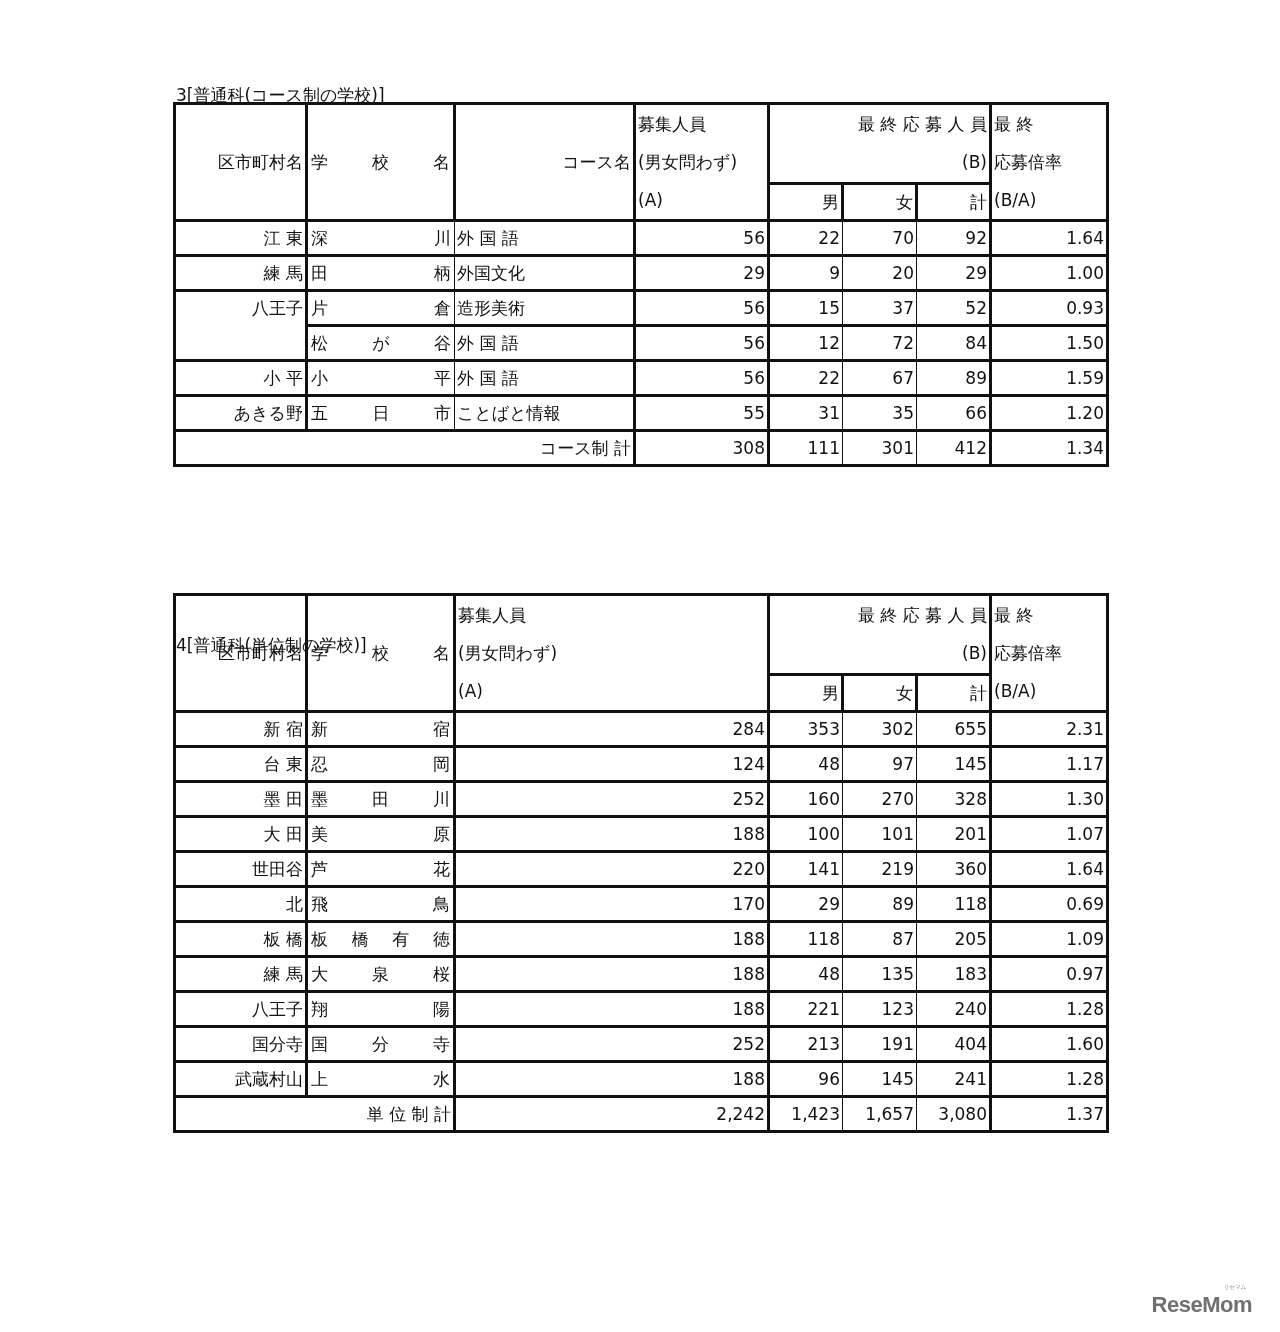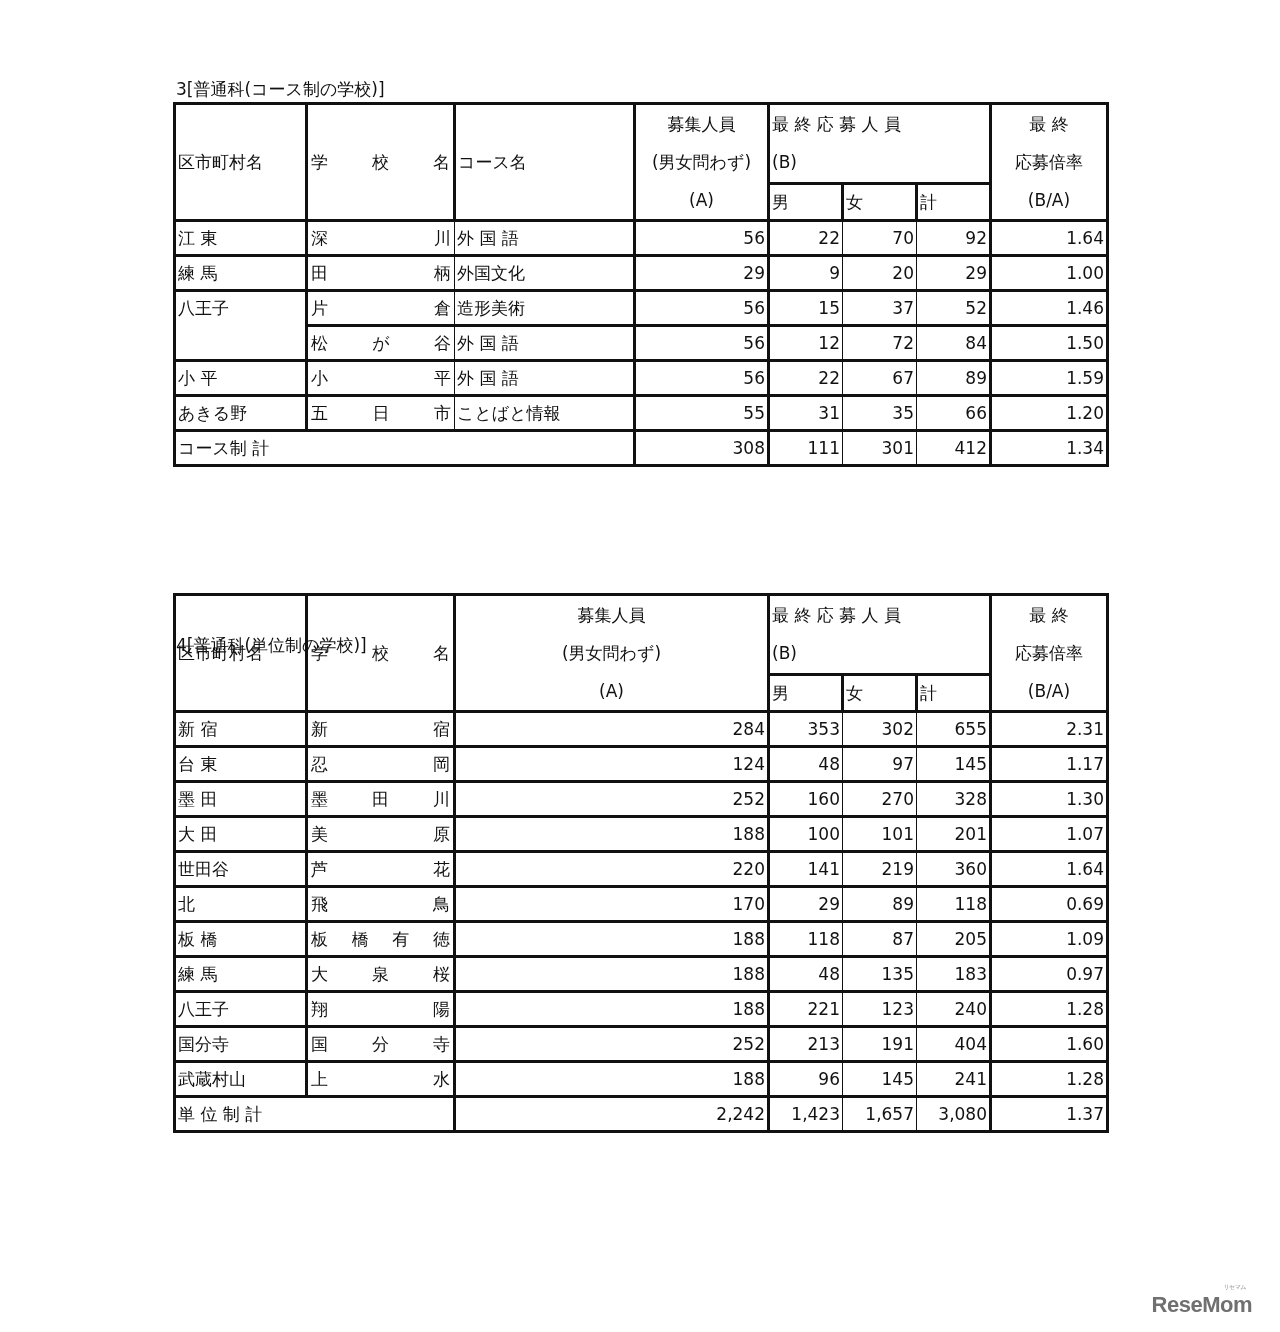--- a/index.html
+++ b/index.html
@@ -16,39 +16,39 @@
     position: absolute; left: 173px;
     border-collapse: collapse; table-layout: fixed;
     border: 3px solid #111;
   }
   table.grid td {
     border: 3px solid #111; padding: 0 2px; font-size: 17px;
     height: 32px; line-height: 32px; overflow: hidden; white-space: nowrap;
   }
   table.grid td.thin-l { border-left-width: 1px; }
   table.grid td.thin-r { border-right-width: 1px; }
-  .c { text-align: left; }
+  .c { text-align: right; }
   .r { text-align: right; }
   .l { text-align: left; }
-  .hdr-stack div { height: 38px; line-height: 38px; text-align: center; }
+  .hdr-stack div { height: 38px; line-height: 38px; text-align: left; }
   .spread { display: flex; justify-content: space-between; padding: 0 1px; }
   .spread span { display: inline-block; }
   .logo {
     position: absolute; right: 28px; bottom: 14px;
     font-family: Liberation Sans, sans-serif; font-weight: bold;
     font-size: 22px; color: #707070; letter-spacing: -0.5px;
   }
   .logo small {
     position: absolute; top: -9px; right: 6px; font-size: 6px; font-weight: normal; color: #888;
   }
 </style>
 </head>
 <body>
 
-<div class="section-title" style="top:78px;text-align:right;">3[普通科(コース制の学校)]</div>
+<div class="section-title" style="top:84px;text-align:right;">3[普通科(コース制の学校)]</div>
 
 <table class="grid" id="t1" style="top:102px; width:933px;">
   <colgroup>
     <col style="width:132px">
       <col style="width:148px">
       <col style="width:180px">
       <col style="width:134px">
     <col style="width:74px">
       <col style="width:74px">
       <col style="width:74px">
@@ -123,21 +123,21 @@
           <div class="spread">
             <span>片</span>
             <span>倉</span>
           </div>
         </td>
         <td class="l thin-l">造形美術</td>
         <td class="r">56</td>
         <td class="r thin-r">15</td>
         <td class="r thin-l thin-r">37</td>
         <td class="r thin-l">52</td>
-        <td class="r">1.46</td>
+        <td class="r">0.93</td>
       </tr>
       <tr>
         <td class="thin-r">
           <div class="spread">
             <span>松</span>
             <span>が</span>
             <span>谷</span>
           </div>
         </td>
         <td class="l thin-l">外 国 語</td>

